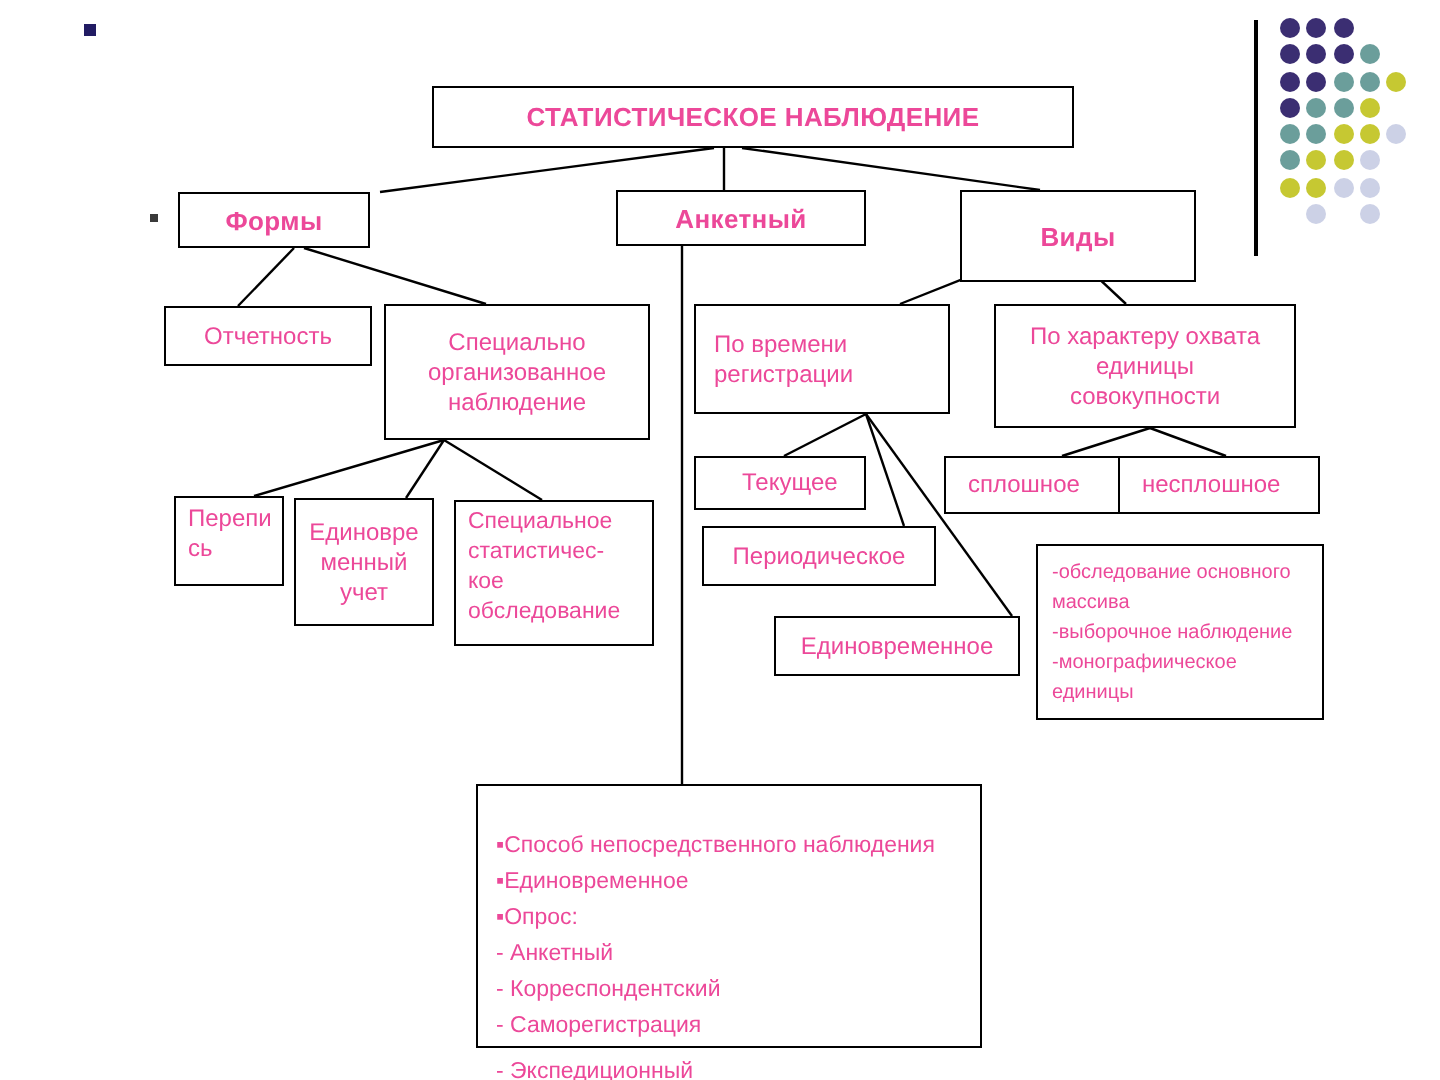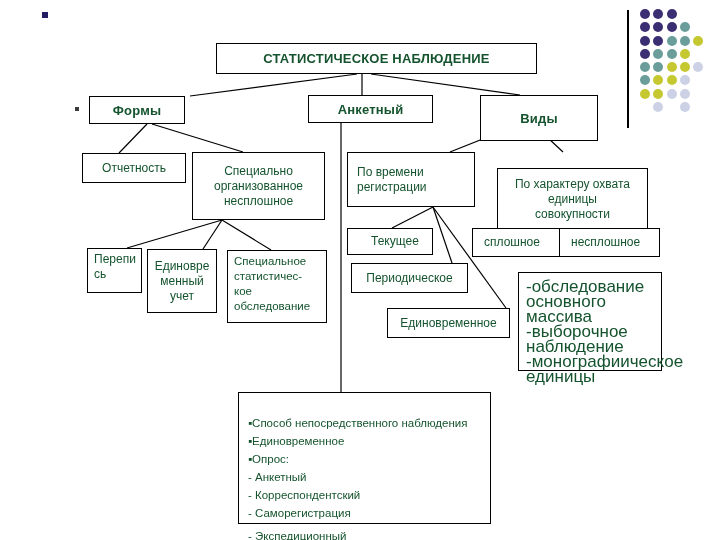--- a/index.html
+++ b/index.html
@@ -1,18 +1,18 @@
 <!DOCTYPE html>
 <html><head>
 <meta charset="utf-8">
 <style>
   html,body{margin:0;padding:0;background:#fff;}
   .canvas{
     position:relative;width:720px;height:540px;background:#ffffff;
-    font-family:"Liberation Sans","DejaVu Sans",sans-serif;color:#14532d;
+    font-family:"Liberation Sans","DejaVu Sans",sans-serif;color:#ec4899;
     overflow:hidden;
   }
   .connectors{position:absolute;left:0;top:0;width:720px;height:540px;}
   .connectors line{stroke:#000;stroke-width:1.2;}
   .box{
     position:absolute;box-sizing:border-box;border:1.5px solid #000;background:#fff;
     font-size:12px;line-height:15px;display:flex;align-items:center;justify-content:center;
     text-align:center;white-space:pre-line;
   }
   .bold{font-weight:bold;font-size:13px;letter-spacing:.2px;}
@@ -20,35 +20,35 @@
   .topleft{align-items:flex-start;justify-content:flex-start;text-align:left;}
 
   .title-box{left:216px;top:43px;width:321px;height:31px;}
   .forms-box{left:89px;top:96px;width:96px;height:28px;}
   .methods-box-hdr{left:308px;top:95px;width:125px;height:28px;}
   .types-box{left:480px;top:95px;width:118px;height:46px;}
 
   .reporting-box{left:82px;top:153px;width:104px;height:30px;}
   .special-obs-box{left:192px;top:152px;width:133px;height:68px;}
   .by-time-box{left:347px;top:152px;width:128px;height:55px;padding:6px 9px;}
-  .by-coverage-box{left:497px;top:168px;width:151px;height:62px;}
+  .by-coverage-box{left:497px;top:152px;width:151px;height:62px;}
 
   .census-box{left:87px;top:248px;width:55px;height:45px;padding:3px 6px;}
   .one-time-acc-box{left:147px;top:249px;width:70px;height:64px;}
   .special-stat-box{left:227px;top:250px;width:100px;height:73px;padding:3px 6px;font-size:11.5px;}
 
   .current-box{left:347px;top:228px;width:86px;height:27px;padding-left:23px;}
   .coverage-pair{left:472px;top:228px;width:188px;height:29px;display:flex;padding:0;align-items:stretch;}
   .coverage-cell{display:flex;align-items:center;padding-left:11px;box-sizing:border-box;}
   .cell-continuous{width:87px;border-right:1.5px solid #000;}
   .cell-noncontinuous{flex:1;}
   .periodic-box{left:351px;top:263px;width:117px;height:30px;}
   .one-time-box{left:387px;top:308px;width:123px;height:30px;}
 
-  .noncont-detail-box{left:518px;top:272px;width:144px;height:99px;padding:6px 7px;display:block;font-size:17px;line-height:15px;text-align:left;}
+  .noncont-detail-box{left:518px;top:272px;width:144px;height:88px;padding:6px 7px;display:block;font-size:10px;line-height:15px;text-align:left;}
   .methods-list-box{left:238px;top:392px;width:253px;height:132px;padding:21px 9px;display:block;font-size:11.5px;line-height:18px;text-align:left;}
   .methods-list-box .list-item:last-child{margin-top:5px;}
 
   .bullet{position:absolute;display:block;}
   .bullet-1{left:42px;top:12px;width:6px;height:6px;background:#221c63;}
   .bullet-2{left:75px;top:107px;width:4px;height:4px;background:#3a3a3a;}
 
   .vrule{position:absolute;left:627px;top:10px;width:2px;height:118px;background:#000;}
   .dots{position:absolute;left:640px;top:9px;display:grid;grid-template-columns:repeat(5,13.3px);grid-auto-rows:13.3px;}
   .dot{width:10px;height:10px;border-radius:50%;}
@@ -126,21 +126,21 @@
 
   <div class="box bold title-box">СТАТИСТИЧЕСКОЕ НАБЛЮДЕНИЕ</div>
 
   <div class="box bold forms-box">Формы</div>
   <div class="box bold methods-box-hdr">Анкетный</div>
   <div class="box bold types-box">Виды</div>
 
   <div class="box reporting-box">Отчетность</div>
   <div class="box special-obs-box">Специально
 организованное
-несплошное</div>
+наблюдение</div>
   <div class="box left by-time-box">По времени
 регистрации</div>
   <div class="box by-coverage-box">По характеру охвата
 единицы
 совокупности</div>
 
   <div class="box topleft census-box">Перепи
 сь</div>
   <div class="box one-time-acc-box">Единовре
 менный

